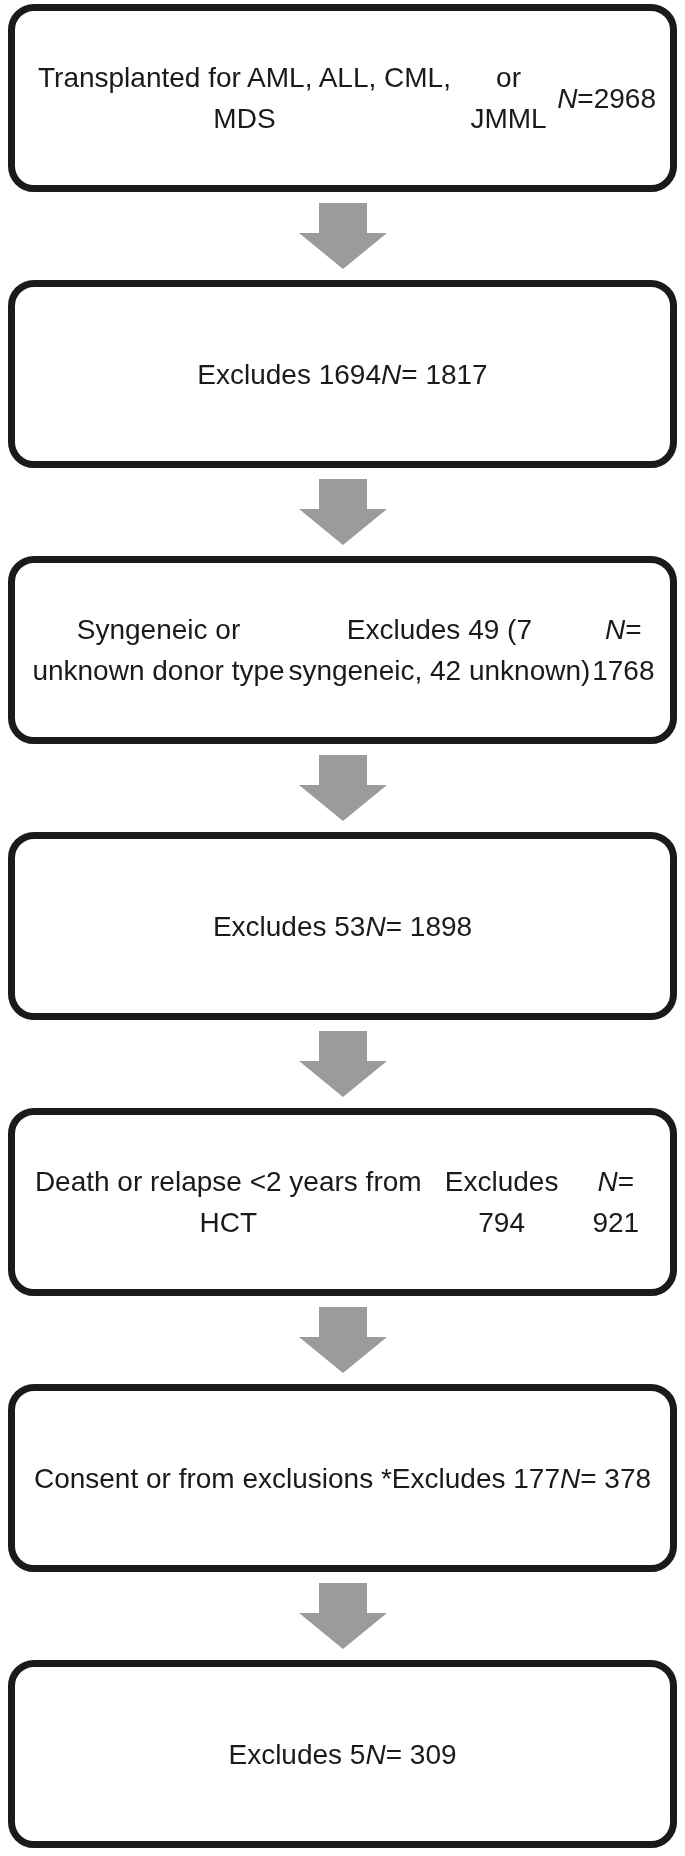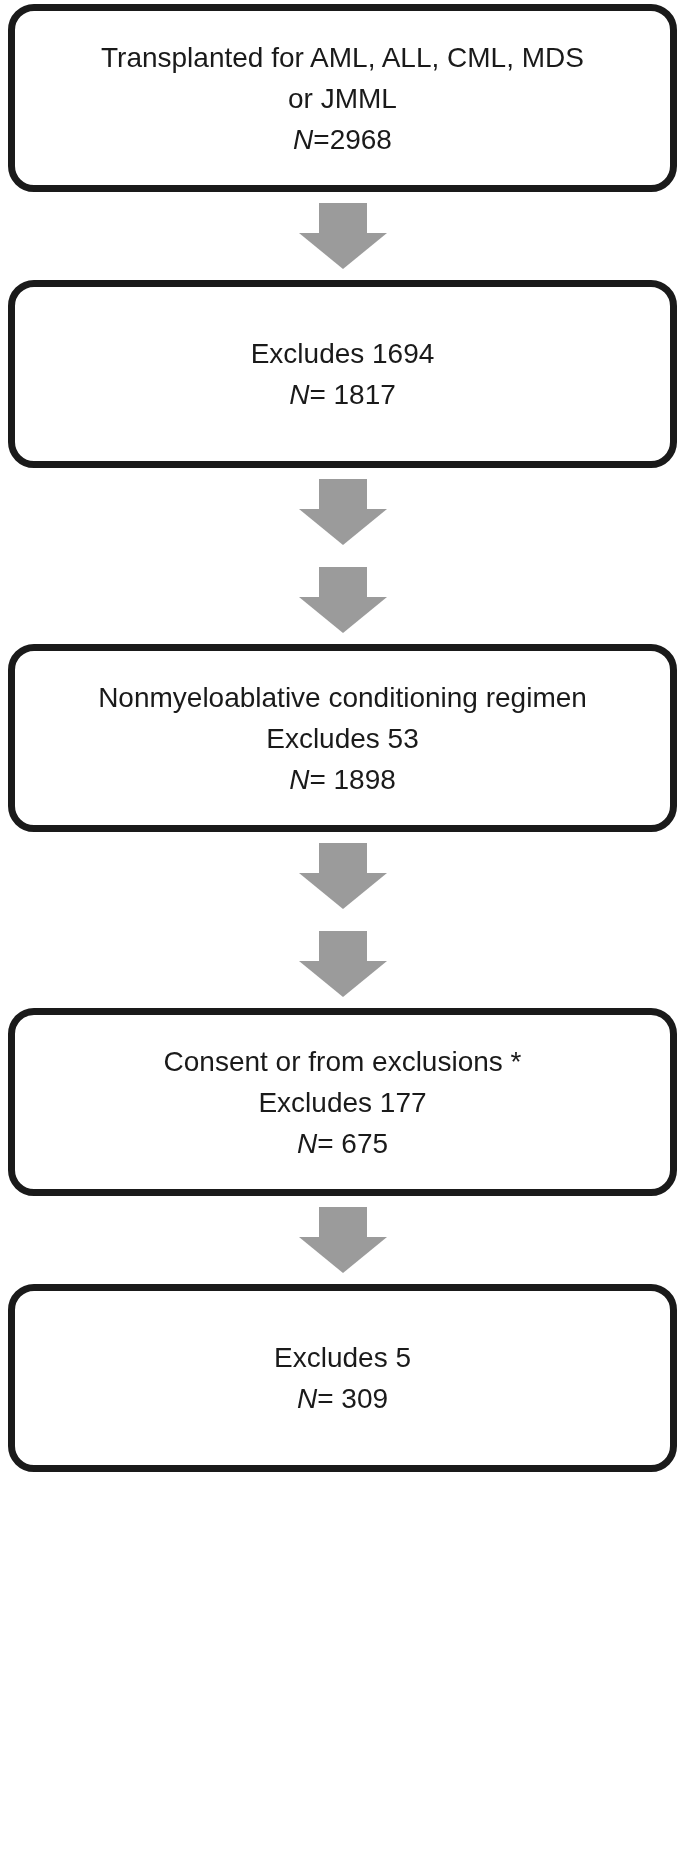--- a/index.html
+++ b/index.html
@@ -24,21 +24,21 @@
     padding-top: 4px;
   }
   .box {
     width: 669px;
     min-height: 188px;
     border: 7px solid var(--box-border);
     border-radius: 26px;
     background: var(--box-fill);
     color: var(--text);
     display: flex;
-    flex-direction: column;
+    flex-direction: row;
     justify-content: center;
     align-items: center;
     text-align: center;
     font-size: 28px;
     line-height: 41px;
     padding: 18px 14px;
   }
   .nline em {
     font-style: italic;
     font-weight: normal;
@@ -82,47 +82,56 @@
   <div class="box">
     <div class="line">Excludes 1694</div>
     <div class="line nline"><em>N</em><span>= 1817</span></div>
   </div>
 
   <div class="arrow">
     <div class="arrow-shaft"></div>
     <div class="arrow-head"></div>
   </div>
 
+  <div class="box">
+    <div class="line">Syngeneic or unknown donor type</div>
+    <div class="line">Excludes 49 (7 syngeneic, 42 unknown)</div>
+    <div class="line nline"><em>N</em><span>= 1768</span></div>
+  </div>
 
   <div class="arrow">
     <div class="arrow-shaft"></div>
     <div class="arrow-head"></div>
   </div>
 
   <div class="box">
-    <div class="line">Nonmyeloablative conditioning regimen</div>
     <div class="line">Excludes 53</div>
     <div class="line nline"><em>N</em><span>= 1898</span></div>
   </div>
 
   <div class="arrow">
     <div class="arrow-shaft"></div>
     <div class="arrow-head"></div>
   </div>
 
+  <div class="box">
+    <div class="line">Death or relapse &lt;2 years from HCT</div>
+    <div class="line">Excludes 794</div>
+    <div class="line nline"><em>N</em><span>= 921</span></div>
+  </div>
 
   <div class="arrow">
     <div class="arrow-shaft"></div>
     <div class="arrow-head"></div>
   </div>
 
   <div class="box">
     <div class="line">Consent or from exclusions *</div>
     <div class="line">Excludes 177</div>
-    <div class="line nline"><em>N</em><span>= 675</span></div>
+    <div class="line nline"><em>N</em><span>= 378</span></div>
   </div>
 
   <div class="arrow">
     <div class="arrow-shaft"></div>
     <div class="arrow-head"></div>
   </div>
 
   <div class="box">
     <div class="line">Excludes 5</div>
     <div class="line nline"><em>N</em><span>= 309</span></div>

